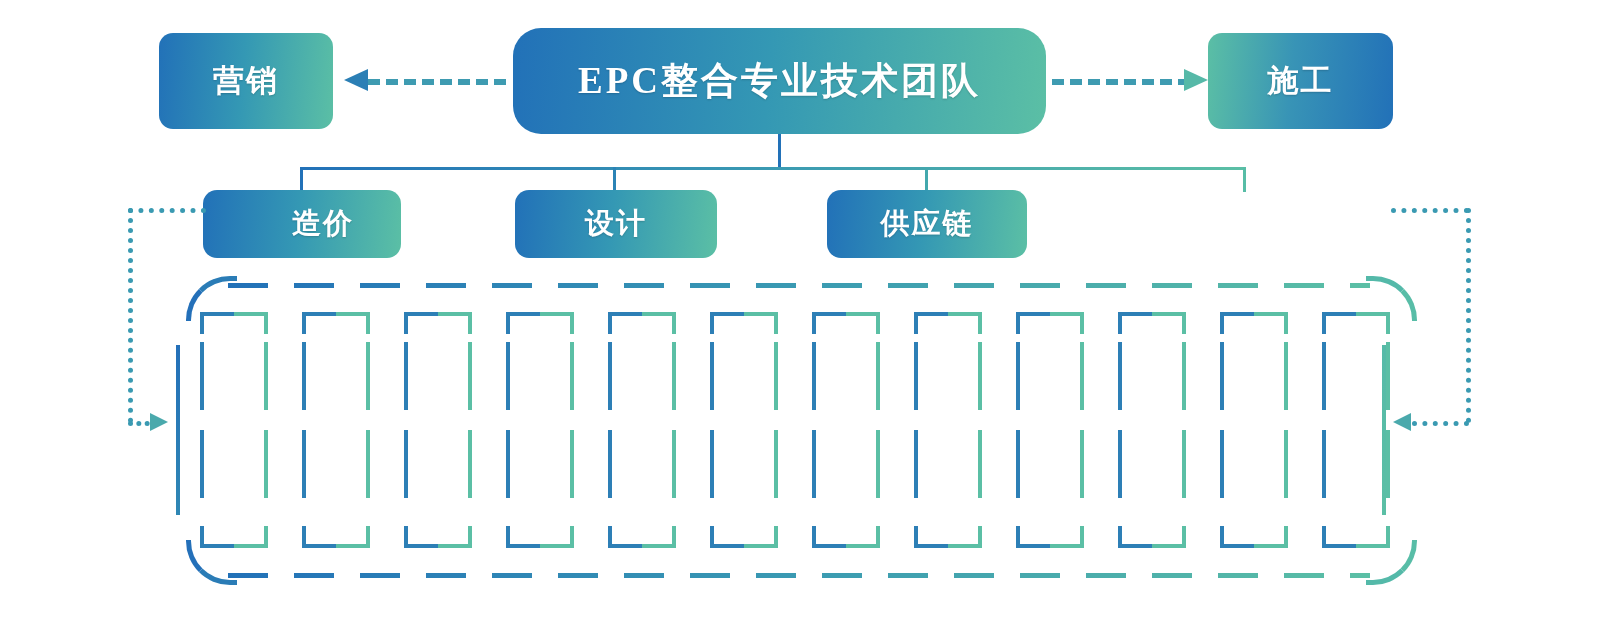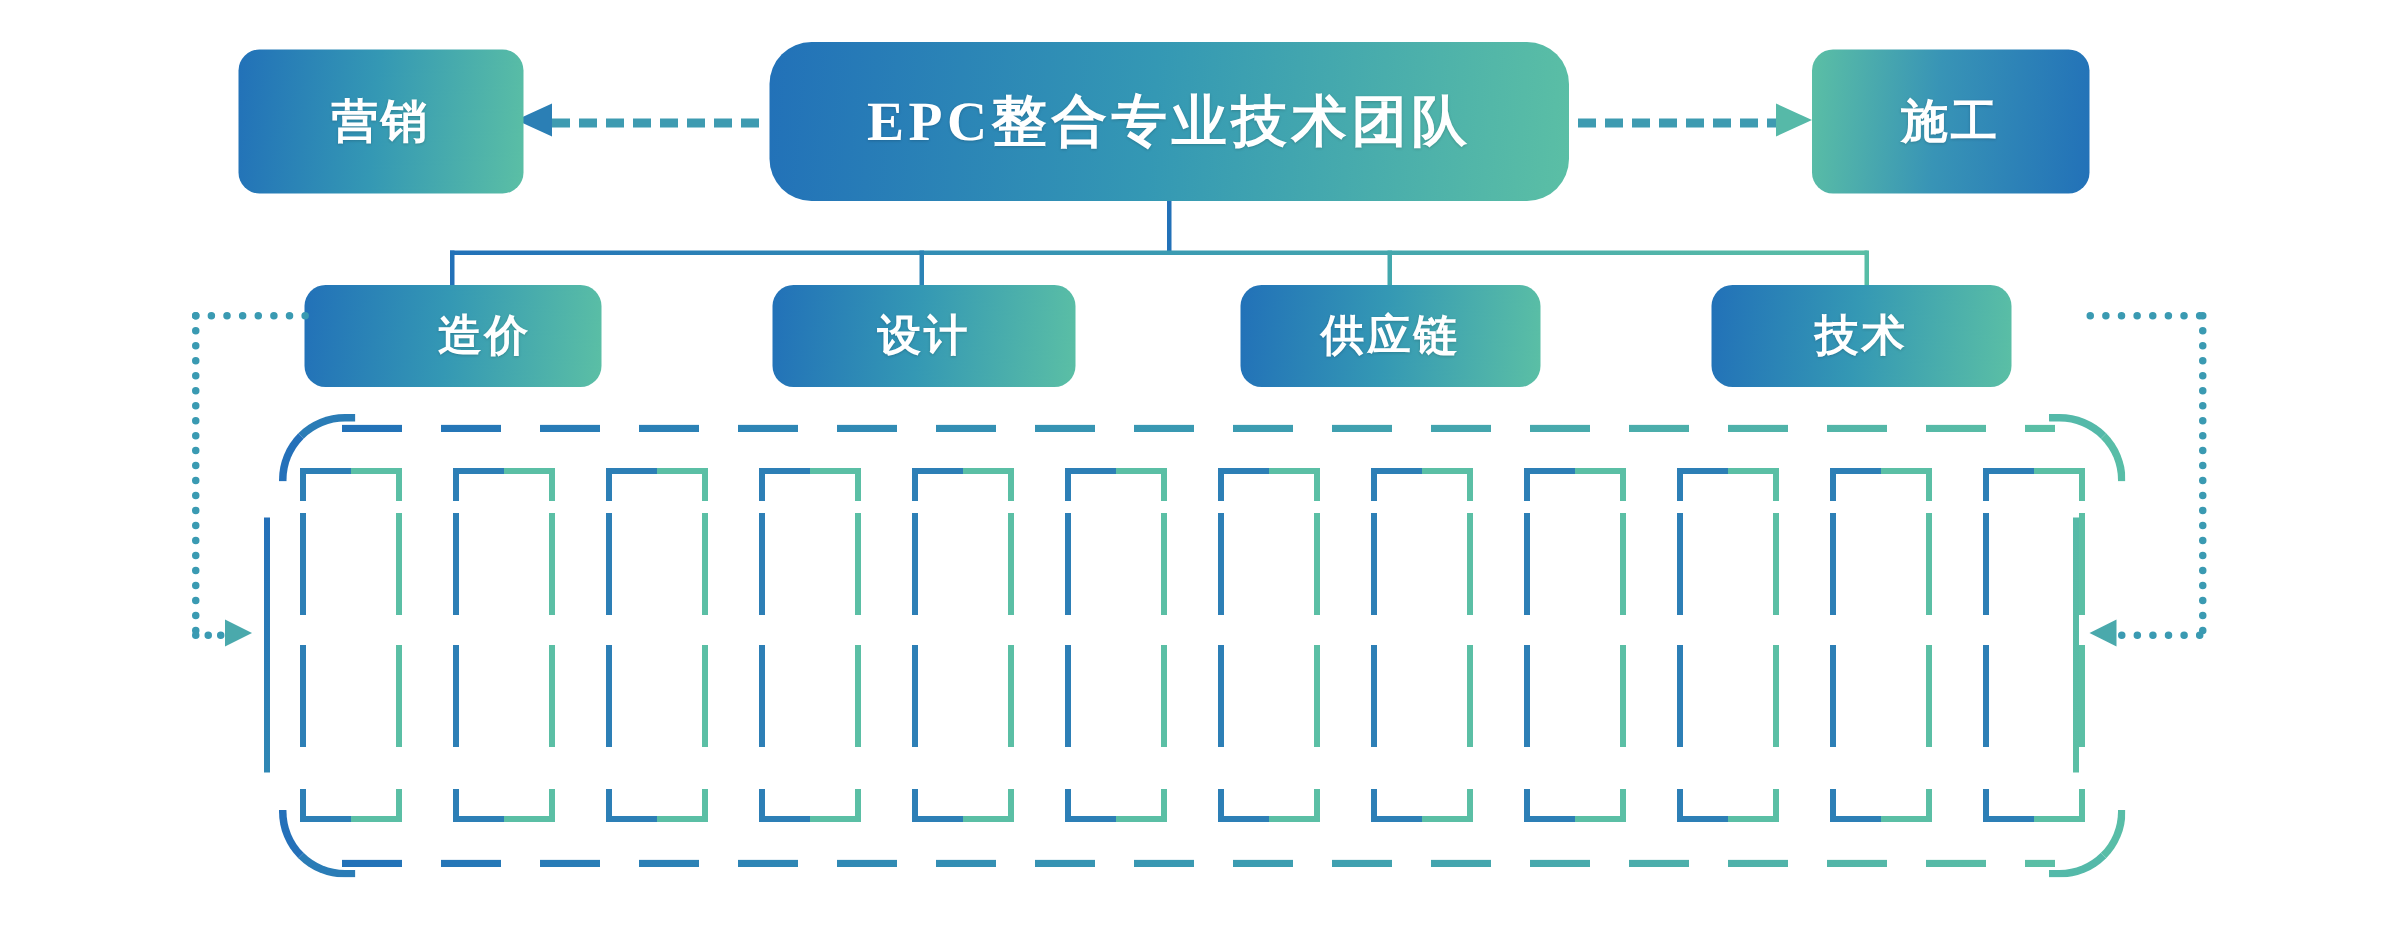--- a/index.html
+++ b/index.html
@@ -32,21 +32,21 @@
     background: linear-gradient(95deg, #2271b8 0%, #3498b4 48%, #5bbfa5 100%);
   }
   .gbox.rev {
     background: linear-gradient(95deg, #5bbfa5 0%, #3894b6 45%, #2271b8 100%);
     justify-content: center;
   }
   .gbox .lbl { text-shadow: 0 1px 2px rgba(0,0,0,0.18); white-space: nowrap; }
 
   #root-box   { left: 513px; top: 28px;  width: 533px; height: 106px; font-size: 37px; border-radius: 28px; }
   #root-box .lbl { letter-spacing: 3px; }
-  #left-box   { left: 159px; top: 33px;  width: 190px; height: 96px;  font-size: 31px; text-align: right; }
+  #left-box   { left: 159px; top: 33px;  width: 174px; height: 96px;  font-size: 31px; text-align: right; }
   #right-box  { left: 1208px;top: 33px;  width: 185px; height: 96px;  font-size: 31px; }
 
   .lvl2 { top: 190px; height: 68px; font-size: 29px; }
   #lvl2-0 { left: 203px;  width: 198px; padding-left: 42px; }
   #lvl2-1 { left: 515px;  width: 202px; }
   #lvl2-2 { left: 827px;  width: 200px; }
   #lvl2-3 { left: 1141px; width: 200px; }
 
   
   .conn {
@@ -241,23 +241,20 @@
 
   <div class="gbox lvl2" id="lvl2-0">
     <span class="lbl">造价</span>
   </div>
   <div class="gbox lvl2" id="lvl2-2">
     <span class="lbl">供应链</span>
   </div>
   <div class="gbox lvl2" id="lvl2-1">
     <span class="lbl">设计</span>
   </div>
-  <div class="gbox lvl2" id="lvl2-3">
-    <span class="lbl">技术</span>
-  </div>
 
   <div class="dotline dot-h" id="dotL-top"></div>
   <div class="dotline dot-v" id="dotL-side"></div>
   <div class="dotline dot-h" id="dotL-bot"></div>
   <div class="arrowhead" id="arrL"></div>
 
   <div class="dotline dot-h" id="dotR-top"></div>
   <div class="dotline dot-v" id="dotR-side"></div>
   <div class="dotline dot-h" id="dotR-bot"></div>
   <div class="arrowhead" id="arrR"></div>

